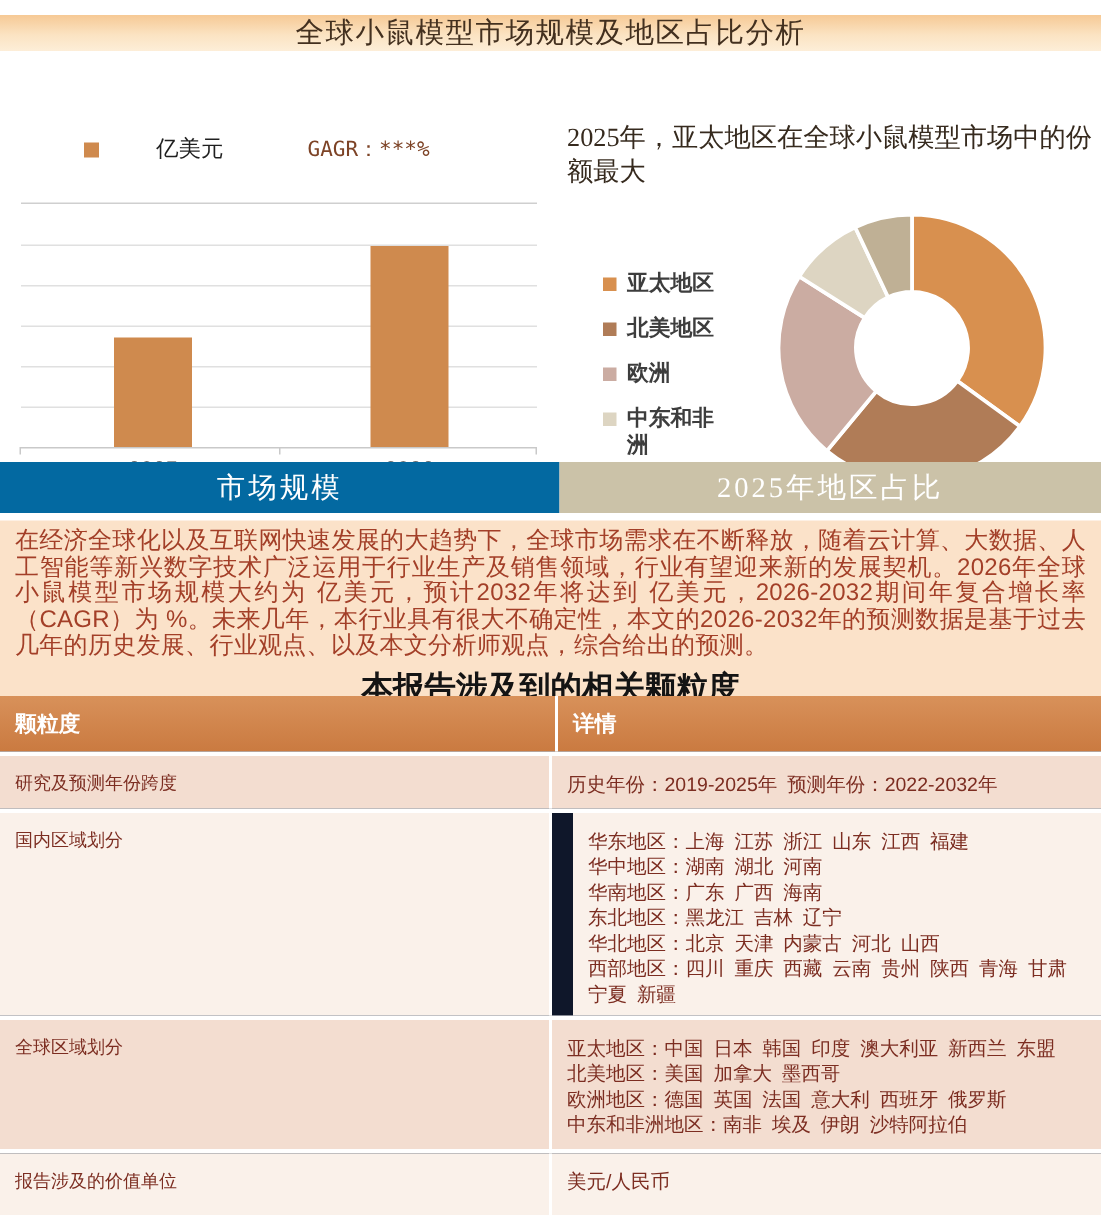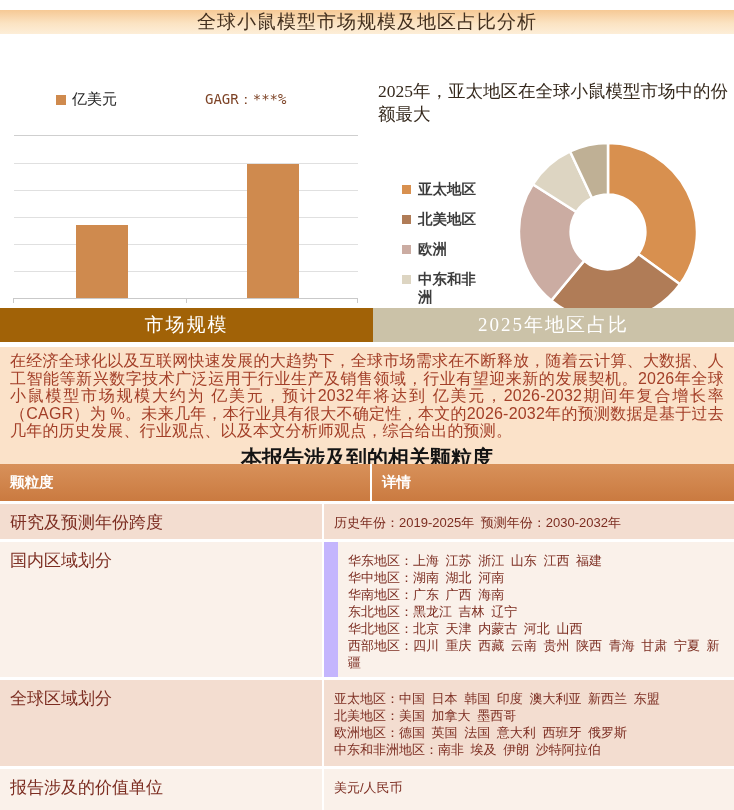--- a/index.html
+++ b/index.html
@@ -9,21 +9,21 @@
 
   
   .header-band { position:absolute; left:0; top:10px; width:734px; height:24px;
     background:linear-gradient(180deg,#f6c995 0%,#fbe3c2 55%,#fdeed8 100%);
     display:flex; align-items:center; justify-content:center; }
   .header-band .title { font-family:"Liberation Serif",serif; font-size:19px; color:#43301f; letter-spacing:1px; }
 
   
   .charts { position:absolute; left:0; top:34px; width:734px; height:271px; background:#fff; }
 
-  .bar-unit-legend { position:absolute; left:56px; top:56px; display:flex; align-items:center; font-size:15px; color:#1f1f1f; }
+  .bar-unit-legend { position:absolute; left:56px; top:56px; display:flex; align-items:center; font-size:15px; color:#1f1f1f;gap:32px; }
   .bar-unit-legend .sq { width:10px; height:10px; margin-right:6px; }
   .bar-cagr { position:absolute; left:205px; top:57px; font-family:"DejaVu Sans Mono",monospace; font-size:14px; color:#7d4326; }
 
   .bar-plot { position:absolute; left:14px; top:101px; width:344px; height:164px;
     border-top:1px solid #cfcfcf; border-bottom:1px solid #c9c9c9; }
   .gridline { position:absolute; left:0; width:100%; height:1px; background:#e0e0e0; }
   .bar { position:absolute; bottom:0; }
   .tick { position:absolute; top:100%; width:1px; height:5px; background:#c9c9c9; }
   .bar-xlabels { position:absolute; left:14px; top:271px; width:344px; height:20px; font-size:15px; color:#3a3a3a; }
   .xlabel { position:absolute; transform:translateX(-50%); white-space:nowrap; }
@@ -32,37 +32,37 @@
     font-family:"Liberation Serif",serif; font-size:17.5px; line-height:23px; color:#362a1e; }
   .donut-legend { position:absolute; left:402px; top:146px; width:84px;font-weight:bold; }
   .legend-item { display:flex; margin-bottom:12px; font-size:14.5px; line-height:18px; color:#3d3d3d; }
   .legend-item .sq { flex:0 0 9px; width:9px; height:9px; margin:5px 7px 0 0; }
   .donut-svg { position:absolute; left:517px; top:107px; }
 
   
   .tabs { position:absolute; left:0; top:308px; width:734px; height:34px; display:flex; }
   .tab { height:100%; display:flex; align-items:center; justify-content:center;
     color:#fff; font-family:"Liberation Serif",serif; font-size:19px; letter-spacing:2px; }
-  .tab-active { width:373px; background:#a16207; }
+  .tab-active { width:373px; background:#0369a1; }
   .tab-inactive { width:361px; background:#cbc2a8; }
 
   
   .content { position:absolute; left:0; top:347px; width:734px; height:117px; background:#fbe2c9; padding:5px 10px 0; }
   .paragraph { font-size:16px; line-height:17.6px; color:#a33f28; text-align:justify; letter-spacing:.2px; }
   .table-title { margin-top:4px; text-align:center; font-size:21px; font-weight:bold; color:#141414; }
 
   
-  .table { position:absolute; left:0; top:464px; width:734px; height:346px; display:flex; flex-direction:column; background:#c4b5fd; }
+  .table { position:absolute; left:0; top:464px; width:734px; height:346px; display:flex; flex-direction:column; background:#0f172a; }
   .thead { display:flex; flex:0 0 37px; background:linear-gradient(180deg,#d8915a,#ca7a40); }
   .th { display:flex; align-items:center; padding-left:10px; color:#fff; font-weight:bold; font-size:14.5px; }
   .th-left { width:372px; border-right:2px solid #fff; }
   .th-right { flex:1; }
   .trow { display:flex; border-top:3px solid #fff; }
   .trow-grow { flex:1; }
-  .tcell-label { width:324px; border-right:2px solid #fff; padding:10px 10px 6px; font-size:17px; line-height:17px; color:#7c2d21; }
+  .tcell-label { width:368px; border-right:2px solid #fff; padding:10px 10px 6px; font-size:12px; line-height:17px; color:#7c2d21; }
   .tcell-detail { flex:1; padding:10px 8px 6px 10px; font-size:13px; line-height:17px; color:#7c2d21; word-spacing:3px; }
   .bg-dark { background:#f3ddd0; }
   .bg-light { background:#faf1ea; }
   .detail-line { min-height:17px; }
 </style>
 </head>
 <body>
 
 <div class="page">
 
@@ -134,21 +134,21 @@
 
   <div class="table">
     <div class="thead">
       <div class="th th-left">颗粒度</div>
       <div class="th th-right">详情</div>
     </div>
     <div style="display:flex;flex-direction:column;flex:1;">
         <div class="trow" style="min-height: 38px;">
           <div class="tcell-label bg-dark">研究及预测年份跨度</div>
           <div class="tcell-detail bg-dark">
-            <div class="detail-line">历史年份：2019-2025年 预测年份：2030-2032年</div>
+            <div class="detail-line">历史年份：2019-2025年 预测年份：2022-2032年</div>
           </div>
         </div>
         <div class="trow" style="min-height: 133px; gap: 14px;">
           <div class="tcell-label bg-light">国内区域划分</div>
           <div class="tcell-detail bg-light">
             <div class="detail-line">华东地区：上海 江苏 浙江 山东 江西 福建</div>
             <div class="detail-line">华中地区：湖南 湖北 河南</div>
             <div class="detail-line">华南地区：广东 广西 海南</div>
             <div class="detail-line">东北地区：黑龙江 吉林 辽宁</div>
             <div class="detail-line">华北地区：北京 天津 内蒙古 河北 山西</div>

